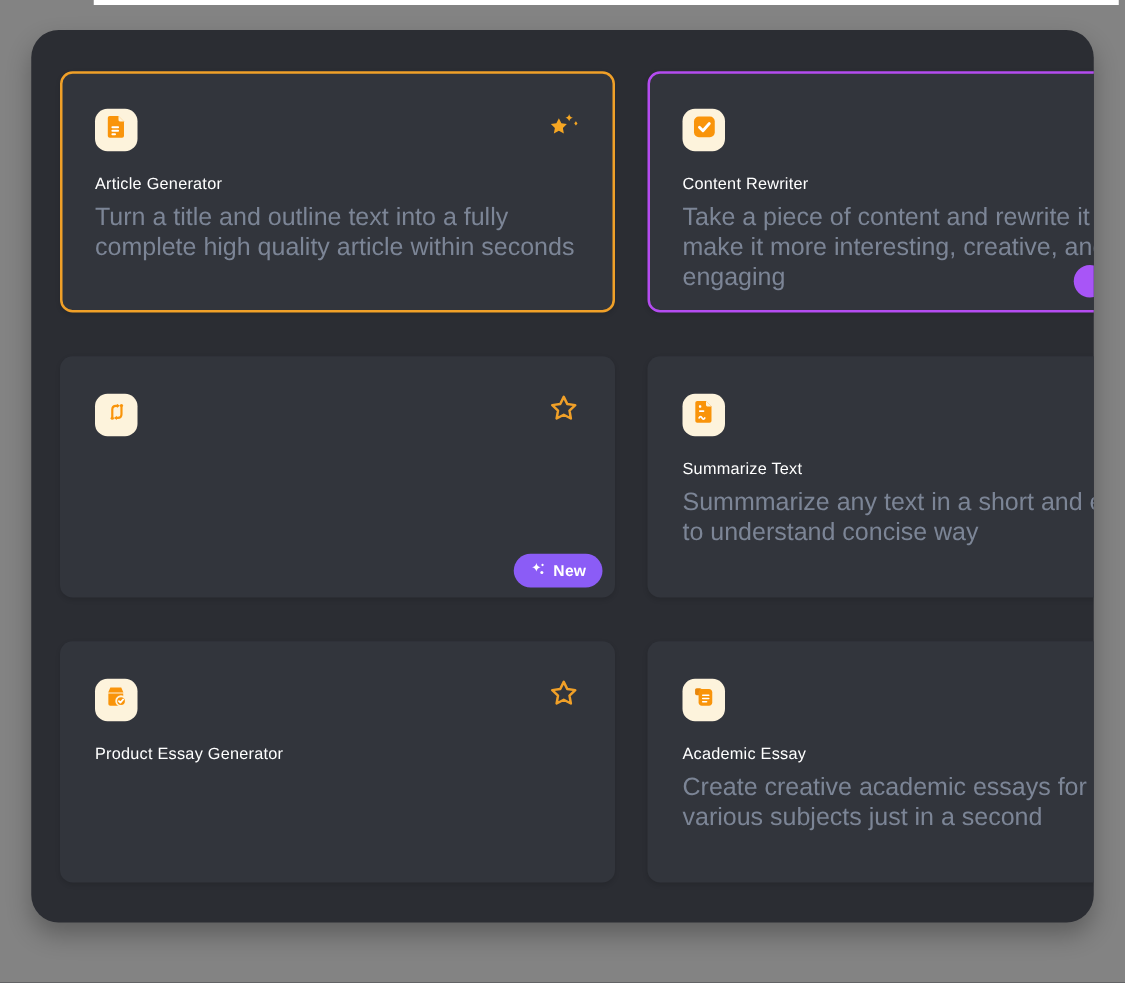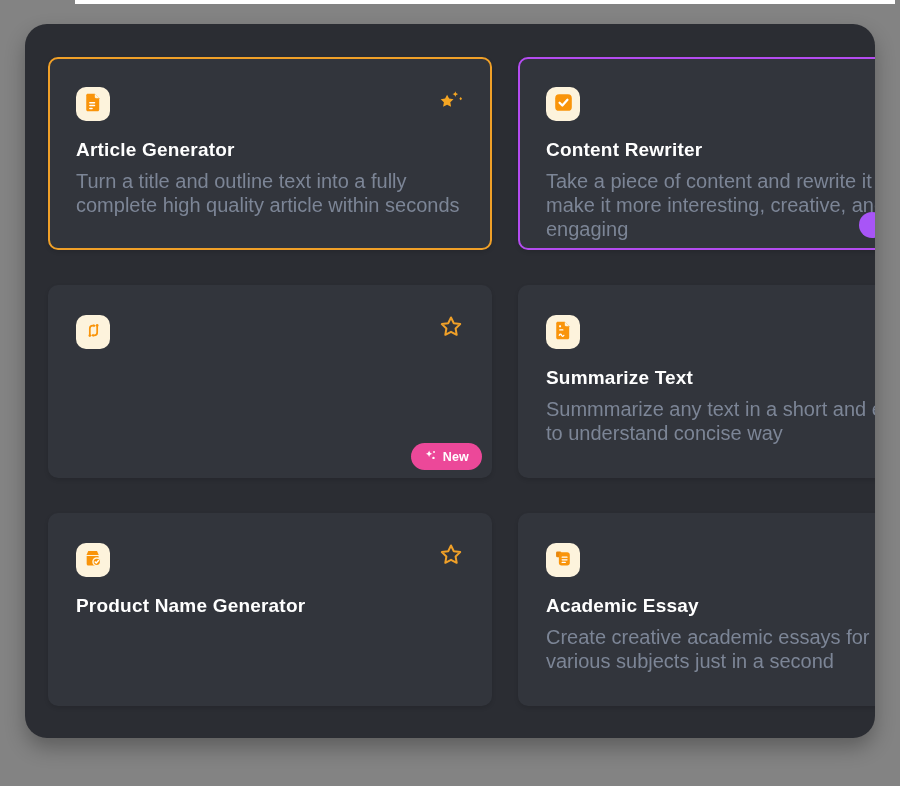--- a/index.html
+++ b/index.html
@@ -33,31 +33,31 @@
   .card-top { display:flex; justify-content:space-between; align-items:flex-start; }
 
   .icon-tile {
     width:34px; height:34px; border-radius:10px; background:#fdf3dc;
     display:flex; align-items:center; justify-content:center; flex:none;
   }
 
   .star-btn { width:26px; height:26px; display:flex; align-items:flex-start; justify-content:center; background:none; border:none; cursor:pointer; padding:0; }
 
   .card-title {
-    margin-top:18px; font-size:19px; font-weight:700; color:#ffffff; letter-spacing:0.2px;
+    margin-top:18px; font-size:13px; font-weight:400; color:#ffffff; letter-spacing:0.2px;
     white-space:nowrap;
   }
   .card-desc {
     margin-top:8px; font-size:20px; line-height:24px; color:#7c8596; max-width:386px;
   }
 
   .new-badge {
     position:absolute; right:10px; bottom:8px; height:27px;
     display:flex; align-items:center; gap:6px; padding:0 13px;
-    background:#ec4899; border-radius:14px;
+    background:#8b5cf6; border-radius:14px;
     color:#ffffff; font-size:12.5px; font-weight:700; letter-spacing:0.2px;
   }
 
   .purple-dot {
     position:absolute; left:834px; top:188px; width:26px; height:26px;
     border-radius:50%; background:#a855f7;
   }
 </style>
 </head>
 <body>
@@ -175,21 +175,21 @@
                 <path d="M13.9 15.9l1.3 1.3 2.5-2.8" fill="none" stroke="#fff" stroke-width="1.7" stroke-linecap="round" stroke-linejoin="round"></path>
               </svg>
             </span>
           </div>
           <button class="star-btn">
             <svg width="24" height="24" viewBox="0 0 24 24">
               <polygon points="12,2.5 14.8,8.2 21.2,9.1 16.6,13.5 17.7,19.8 12,16.8 6.3,19.8 7.4,13.5 2.8,9.1 9.2,8.2" fill="none" stroke="#F0A028" stroke-width="2" stroke-linejoin="round"></polygon>
             </svg>
           </button>
         </div>
-        <div class="card-title">Product Name Generator</div>
+        <div class="card-title">Product Essay Generator</div>
       </div>
 
       <div class="card">
         <div class="card-top">
           <div class="icon-tile">
             <span>
               <svg width="21" height="21" viewBox="0 0 24 24">
                 <rect x="3.5" y="4" width="6" height="6.5" rx="1.5" fill="#E8860B"></rect>
                 <path d="M8 4.8h8.3c1.6 0 2.9 1.3 2.9 2.9v9.4c0 1.6-1.3 2.9-2.9 2.9H9.6c-1.6 0-2.9-1.3-2.9-2.9V8z" fill="#F9940A"></path>
                 <path d="M10.5 10.5h5.5M10.5 13.5h5.5M10.5 16.5h3.5" stroke="#fff" stroke-width="1.5" stroke-linecap="round"></path>

